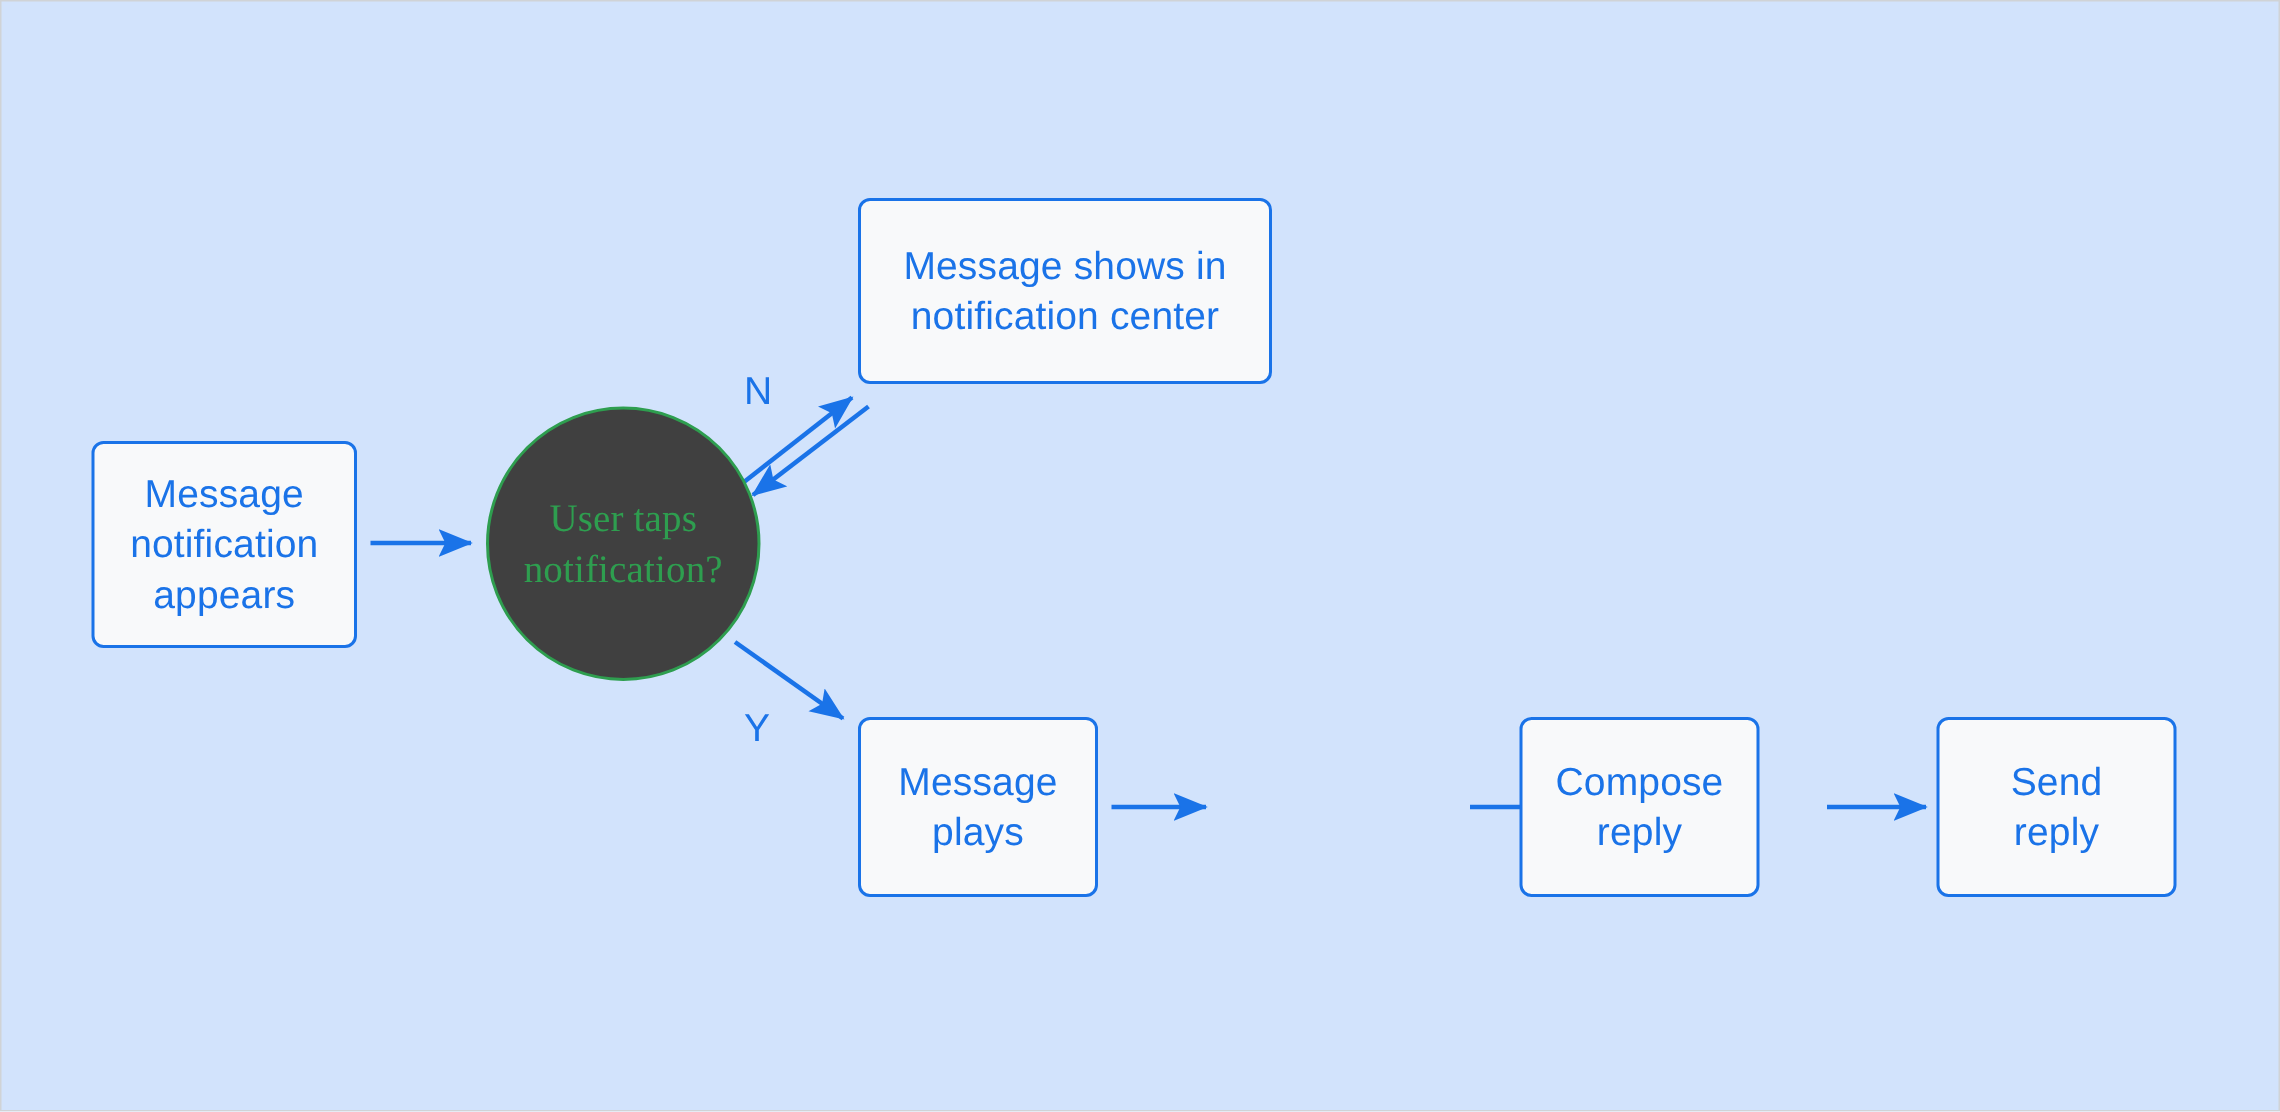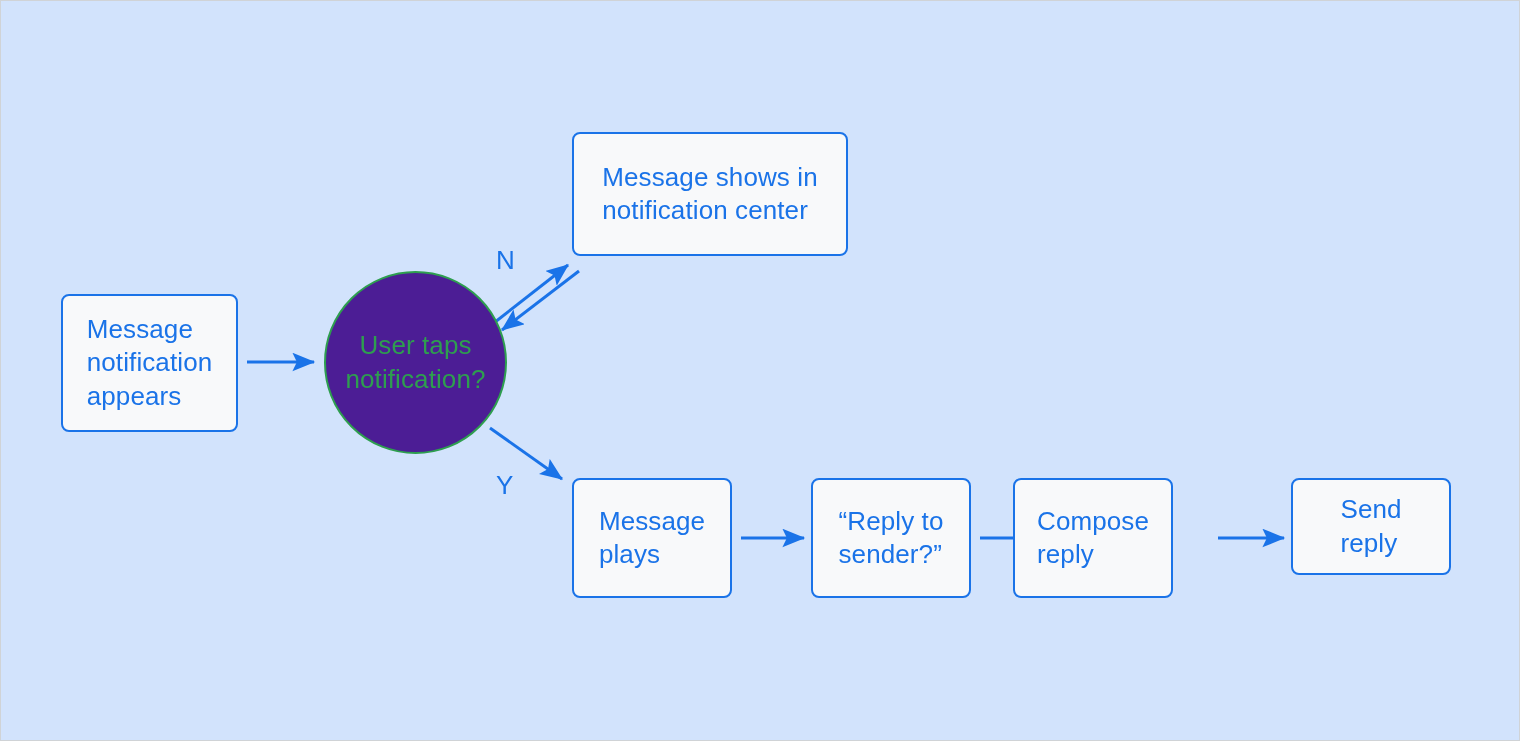--- a/index.html
+++ b/index.html
@@ -22,44 +22,46 @@
     left: 0;
     top: 0;
     width: 1520px;
     height: 741px;
   }
   .node {
     position: absolute;
     display: flex;
     align-items: center;
     justify-content: center;
+    text-align: center;
     background: #f8f9fa;
     border: 2px solid #1a73e8;
     border-radius: 8px;
     color: #1a73e8;
     font-size: 26px;
     line-height: 1.27;
     letter-spacing: 0.1px;
     white-space: pre-line;
     padding: 4px 20px;
   }
   .node-decision {
     position: absolute;
     display: flex;
     align-items: center;
     justify-content: center;
     text-align: center;
-    background: #4c1d95;
+    background: #404040;
     border: 2px solid #2e9e4f;
     border-radius: 50%;
     color: #2e9e4f;
     font-size: 26px;
     line-height: 1.27;
     letter-spacing: 0.1px;
     white-space: pre-line;
+    font-family: Liberation Serif, serif;
   }
   .edge-label {
     position: absolute;
     color: #1a73e8;
     font-size: 26px;
     line-height: 1;
     letter-spacing: 0.2px;
     pointer-events: none;
   }
 </style>
@@ -96,26 +98,24 @@
 
   <div class="node-decision" style="left:323px; top:270px; width:183px; height:183px;">User taps
 notification?</div>
 
   <div class="node" style="left:571px; top:131px; width:276px; height:124px;">Message shows in
 notification center</div>
 
   <div class="node" style="left:571px; top:477px; width:160px; height:120px;">Message
 plays</div>
 
-  <div class="node" style="left:810px; top:477px; width:160px; height:120px;">“Reply to
-sender?”</div>
 
   <div class="node" style="left:1012px; top:477px; width:160px; height:120px;">Compose
 reply</div>
 
-  <div class="node" style="left:1290px; top:477px; width:160px; height:97px;">Send
+  <div class="node" style="left:1290px; top:477px; width:160px; height:120px;">Send
 reply</div>
 
   <div class="edge-label" style="left:495px; top:246px;">N</div>
 
   <div class="edge-label" style="left:495px; top:471px;">Y</div>
 
 </div>
 
 </body></html>

